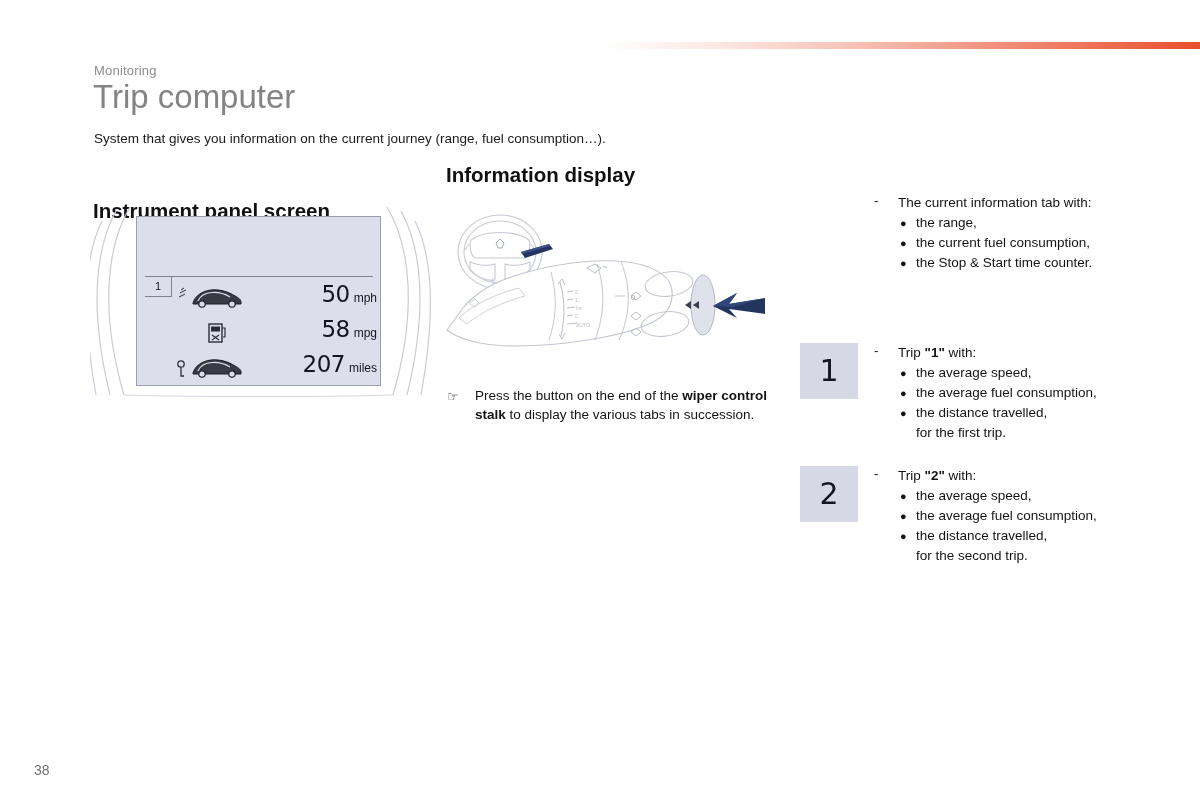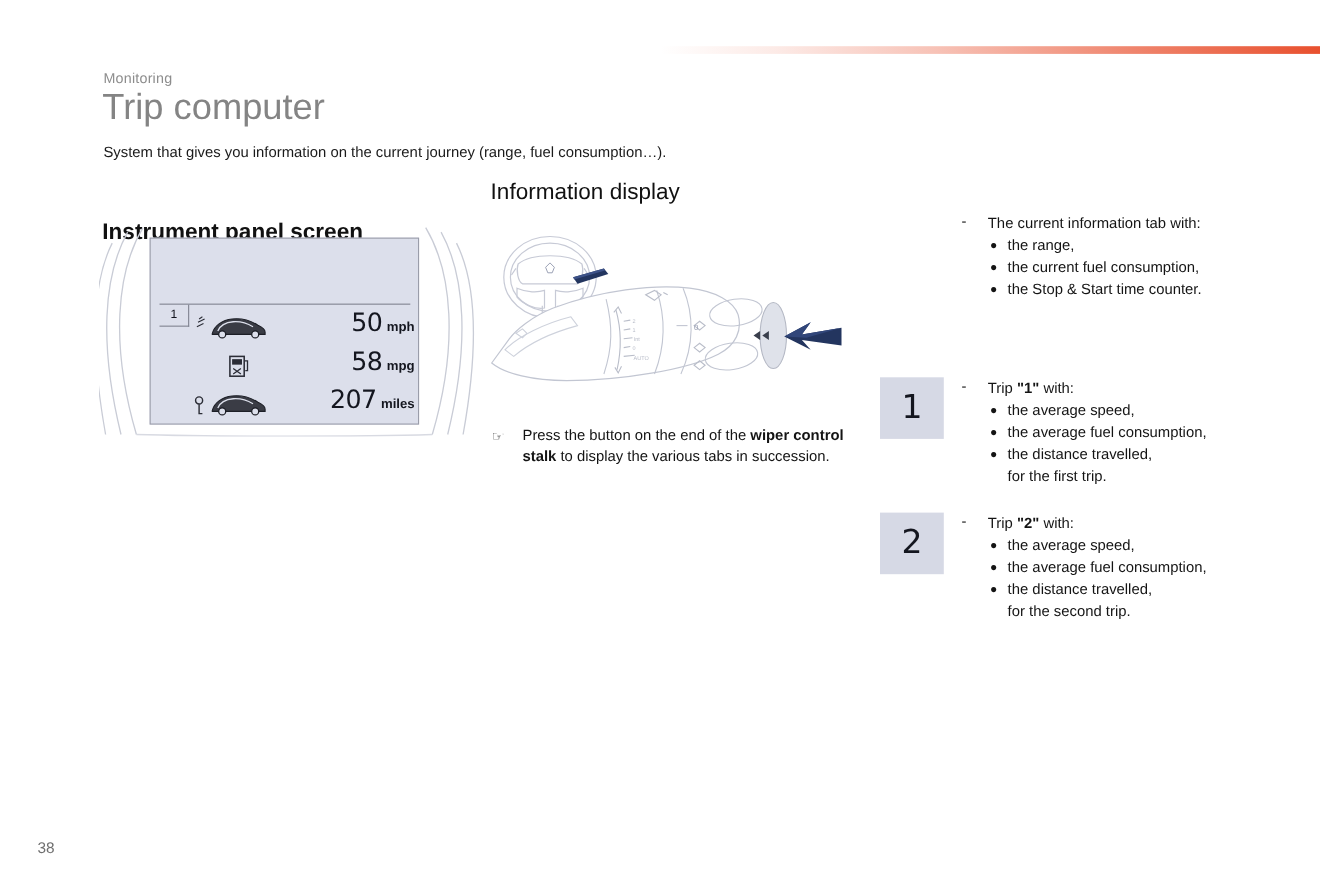--- a/index.html
+++ b/index.html
@@ -60,21 +60,21 @@
     font-size: 20.5px;
     font-weight: bold;
     color: #111111;
     margin-top: 36px;
   }
   .h2-right {
     position: absolute;
     left: 446px;
     top: 163px;
     font-size: 20.5px;
-    font-weight: normal;
+    font-weight: bold;
     color: #111111;
   }
 
   
   .cluster-fig {
     position: absolute;
     left: 90px;
     top: 205px;
     width: 345px;
     height: 192px;
@@ -144,21 +144,21 @@
     color: #14161f;
     white-space: nowrap;
   }
   .row-num {
     font-size: 23px;
     font-family: "DejaVu Sans", sans-serif;
     letter-spacing: -0.5px;
   }
   .row-unit {
     font-size: 12px;
-    font-weight: bold;
+    font-weight: normal;
     margin-left: 4px;
   }
 
   
   .stalk-fig {
     position: absolute;
     left: 445px;
     top: 200px;
     width: 330px;
     height: 180px;

